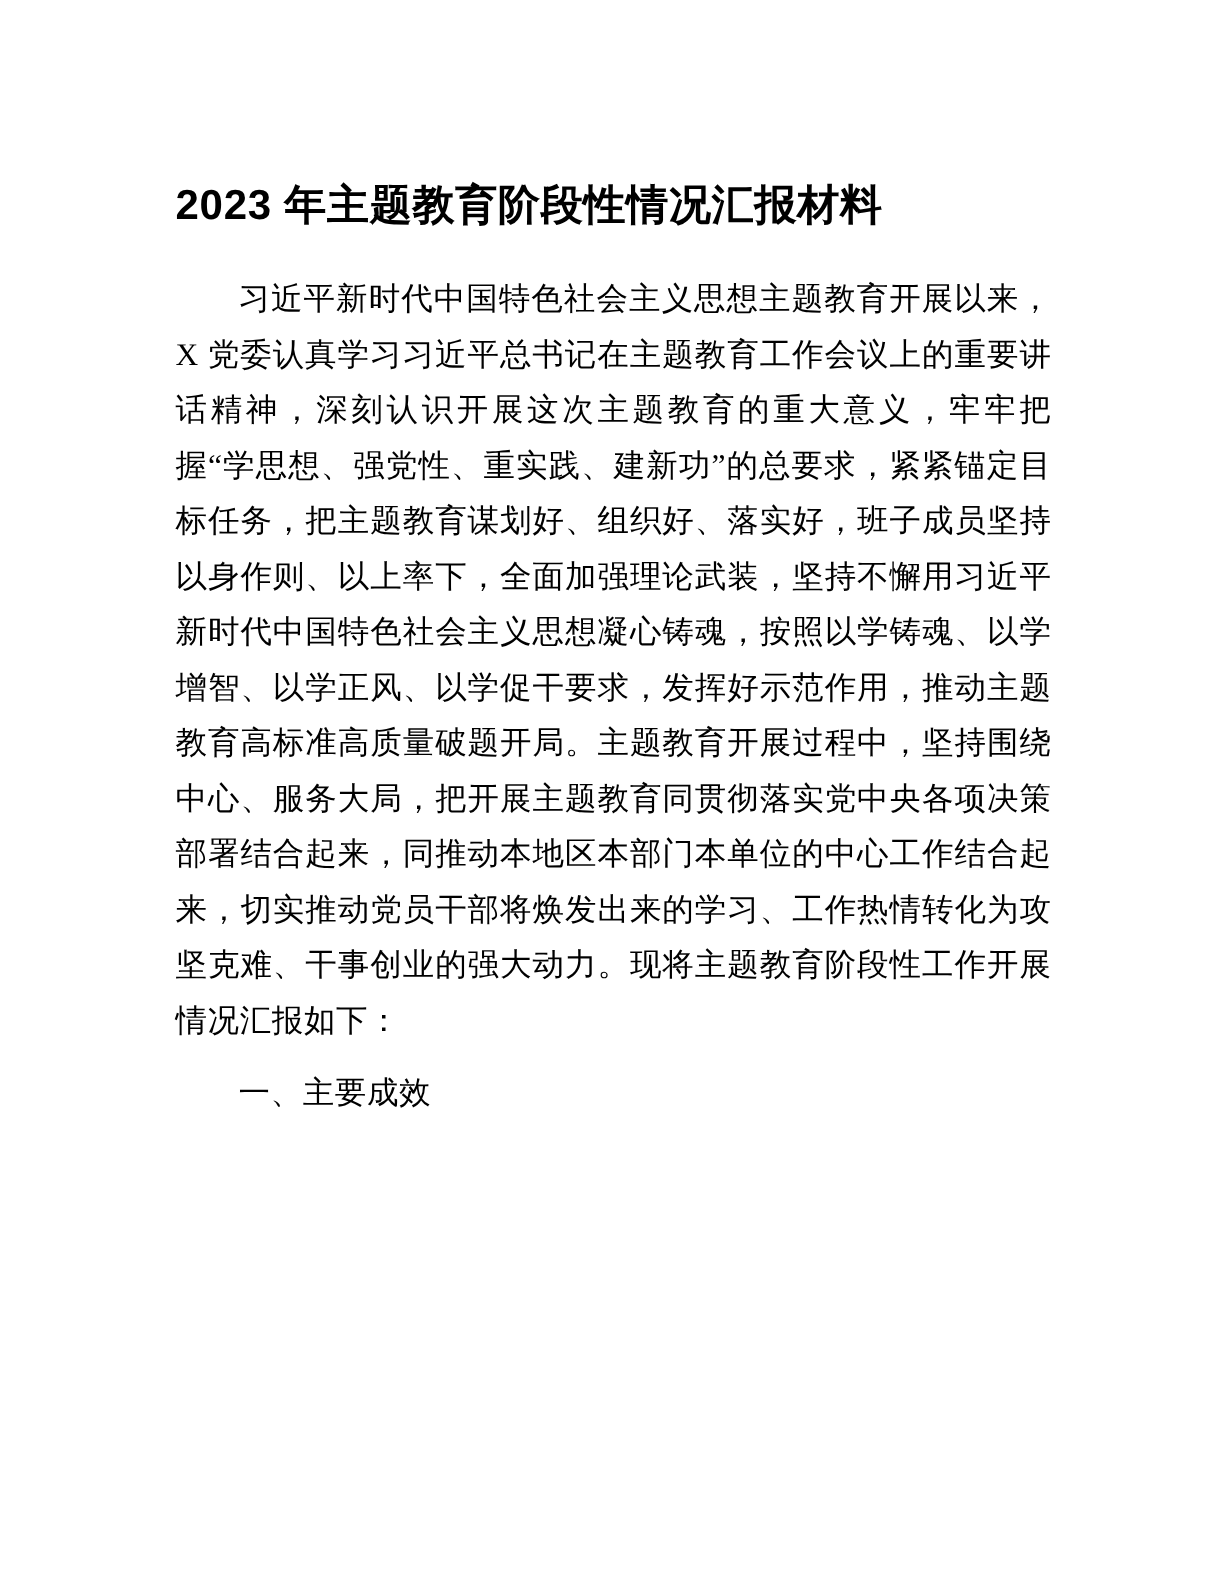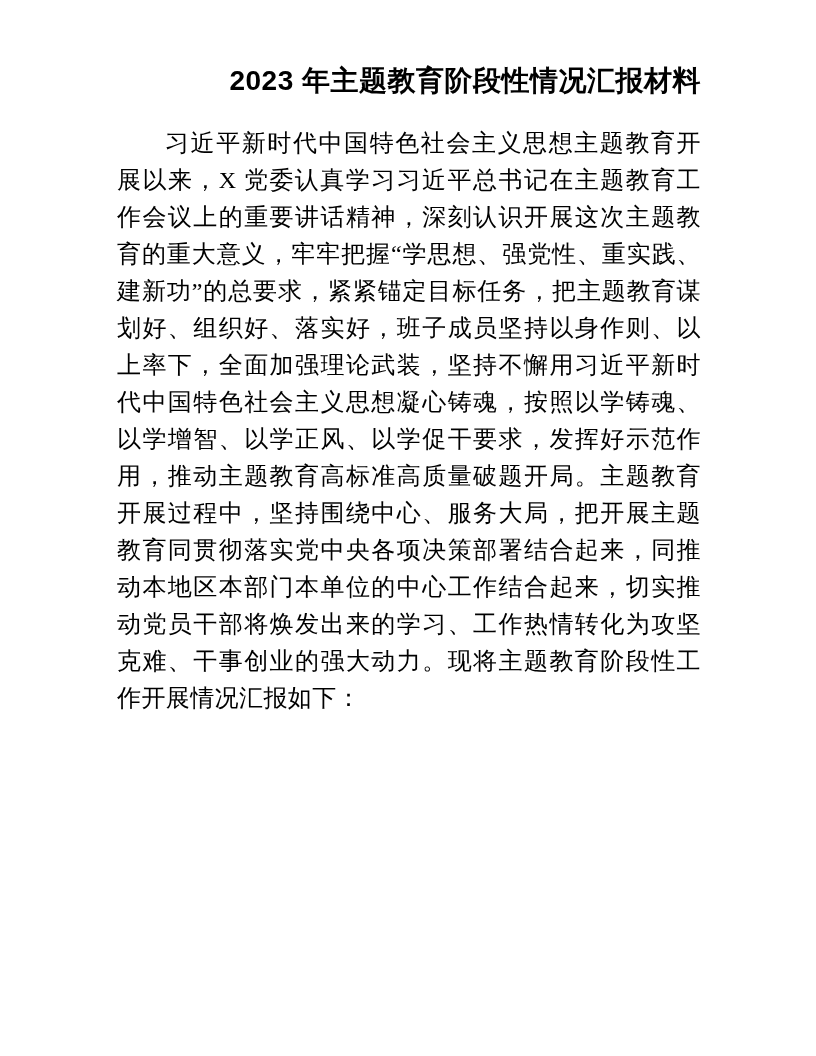--- a/index.html
+++ b/index.html
@@ -11,33 +11,33 @@
     position: relative;
     width: 816px;
     height: 1056px;
     background: #ffffff;
     box-sizing: border-box;
     padding: 0 115px 0 117px;
     overflow: hidden;
     color: #000000;
   }
   .doc-title {
-    margin: 61px 0 0 0;
+    margin: 117px 0 0 0;
     font-family: "Liberation Sans", "DejaVu Sans", sans-serif;
     font-weight: bold;
     font-size: 28px;
     line-height: 40px;
-    text-align: right;
+    text-align: left;
     letter-spacing: 0.5px;
     color: #000000;
   }
   .body-para {
     margin: 0;
     font-family: "Liberation Serif", "DejaVu Serif", serif;
-    font-size: 24px;
+    font-size: 21px;
     line-height: 37px;
     text-align: justify;
     text-indent: 2em;
     letter-spacing: 0.4px;
     color: #000000;
   }
   .para-intro {
     margin-top: 24px;
   }
   .para-heading {
@@ -53,15 +53,16 @@
 </style>
 </head>
 <body>
 
 <div class="page">
 
   <h1 class="doc-title">2023 年主题教育阶段性情况汇报材料</h1>
 
   <p class="body-para para-intro">习近平新时代中国特色社会主义思想主题教育开展以来，X 党委认真学习习近平总书记在主题教育工作会议上的重要讲话精神，深刻认识开展这次主题教育的重大意义，牢牢把握“学思想、强党性、重实践、建新功”的总要求，紧紧锚定目标任务，把主题教育谋划好、组织好、落实好，班子成员坚持以身作则、以上率下，全面加强理论武装，坚持不懈用习近平新时代中国特色社会主义思想凝心铸魂，按照以学铸魂、以学增智、以学正风、以学促干要求，发挥好示范作用，推动主题教育高标准高质量破题开局。主题教育开展过程中，坚持围绕中心、服务大局，把开展主题教育同贯彻落实党中央各项决策部署结合起来，同推动本地区本部门本单位的中心工作结合起来，切实推动党员干部将焕发出来的学习、工作热情转化为攻坚克难、干事创业的强大动力。现将主题教育阶段性工作开展情况汇报如下：</p>
 
+  <p class="body-para para-heading">一、主要成效</p>
 
 
 </div>
 
 </body></html>

